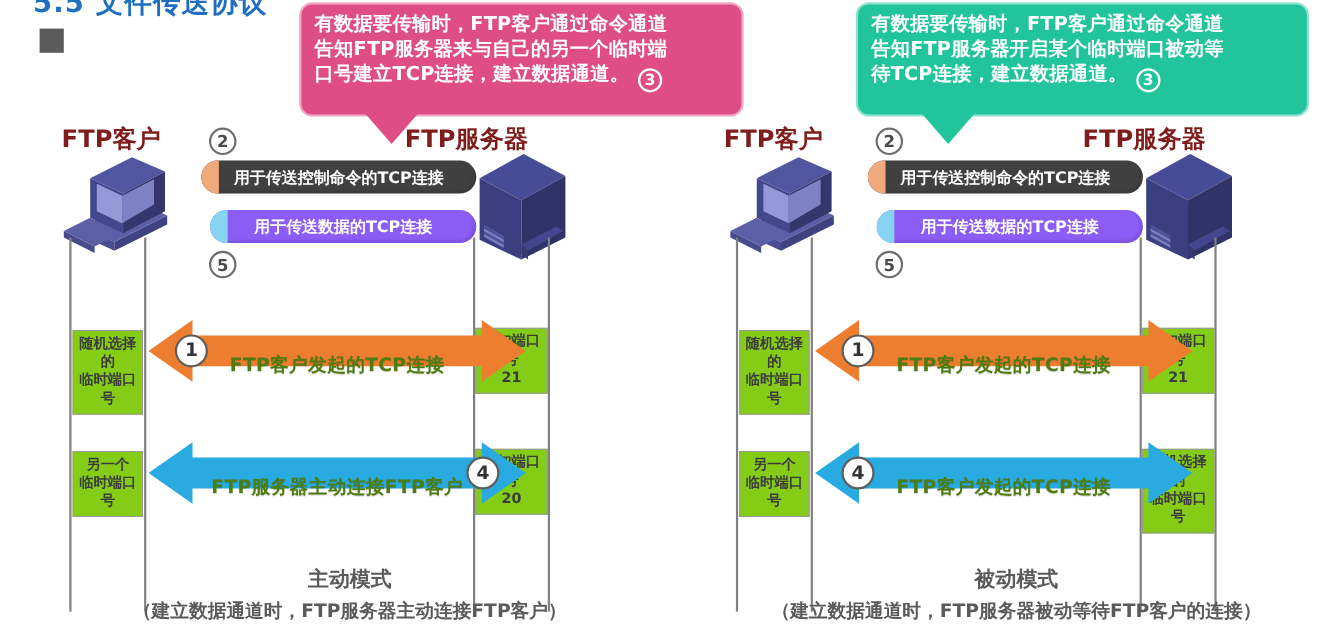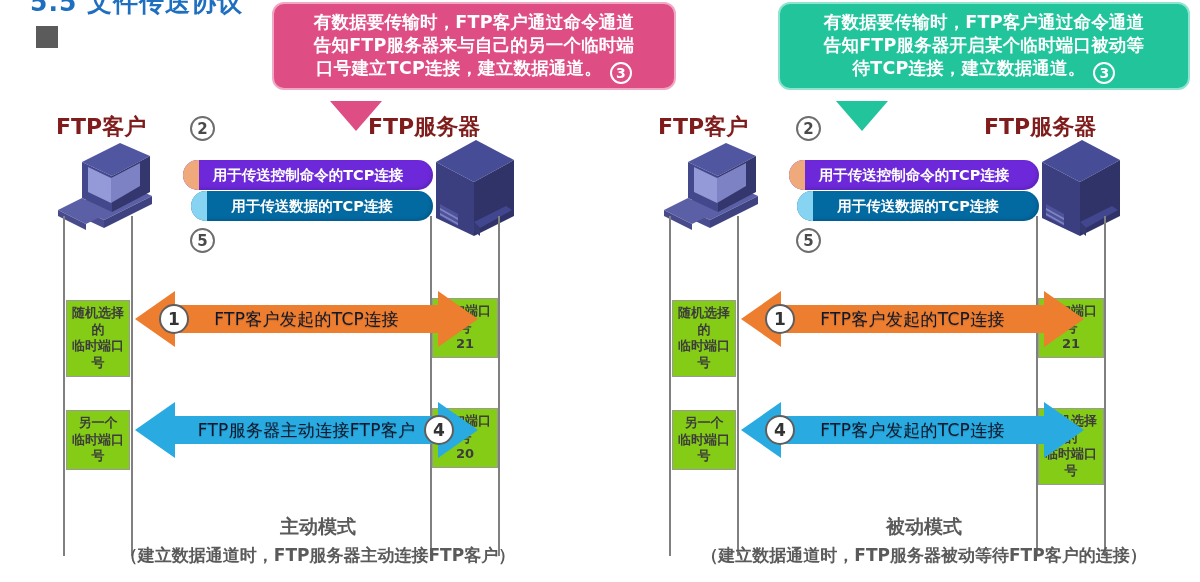--- a/index.html
+++ b/index.html
@@ -19,23 +19,23 @@
   }
   .bullet-row { position: absolute; left: 36px; top: 26px; display: flex; align-items: center; }
   .bullet-sq { width: 22px; height: 22px; background: #5B5B5B; }
   .bullet-txt {
     margin-left: 22px; font-size: 19px; font-weight: bold;
     color: #4A4A4A; white-space: nowrap;
   }
 
   
   .callout {
-    position: absolute; border-radius: 12px; padding: 7px 12px 4px 12px;
+    position: absolute; border-radius: 12px; padding: 7px 12px 20px 12px;
     color: #fff; font-size: 17.5px; font-weight: bold; line-height: 1.30;
-    white-space: pre-line; letter-spacing: .2px; text-align: center;
+    white-space: pre-line; letter-spacing: .2px;
   }
   .callout .stepnum {
     display: inline-flex; align-items: center; justify-content: center;
     width: 22px; height: 22px; border-radius: 50%;
     border: 2px solid #fff; font-size: 14px; font-weight: bold;
     vertical-align: -4px; margin-left: 8px;
   }
   .callout-pink  { background: #DE4E84; border: 2px solid #F0A9C4; left: 272px; top: 2px; width: 404px; }
   .callout-green { background: #21C49B; border: 2px solid #8FE4CE; left: 778px; top: 2px; width: 412px; }
   .tail { position: absolute; width: 0; height: 0; }
@@ -68,23 +68,23 @@
 
   
   .pill {
     position: absolute; height: 30px; border-radius: 15px;
     display: flex; align-items: center; justify-content: center;
     color: #fff; font-size: 14.5px; font-weight: bold; white-space: nowrap;
     box-shadow: inset -2px -2px 3px rgba(0,0,0,.12);
   }
   .pill .cap { position: absolute; left: 0; top: 0; width: 16px; height: 30px;
                border-radius: 15px 0 0 15px; }
-  .pill-orange { background: #6d28d9; left: 145px; top: 52px; width: 250px; }
+  .pill-orange { background: #404040; left: 145px; top: 38px; width: 250px; }
   .pill-orange .cap { background: #F0A97A; }
-  .pill-blue   { background: #0369a1; left: 153px; top: 83px; width: 242px; }
+  .pill-blue   { background: #8b5cf6; left: 153px; top: 83px; width: 242px; }
   .pill-blue .cap { background: #86D3F2; }
 
   
   .circ {
     position: absolute; width: 25px; height: 25px; border-radius: 50%;
     border: 2px solid #6E6E6E; background: #fff; color: #4A4A4A;
     font-size: 15px; font-weight: bold;
     display: flex; align-items: center; justify-content: center;
   }
   .circ-2 { left: 152px; top: 8px; }
@@ -94,23 +94,23 @@
   .portbox {
     position: absolute; border: 1.6px solid #9A9A9A; background: #84cc16;
     font-size: 13px; font-weight: bold; color: #3C3C3C; text-align: center;
     line-height: 1.28; padding: 4px 3px; white-space: pre-line;
   }
 
   
   .arrowrow { position: absolute; height: 68px; }
   .arrow { position: absolute; top: 0; left: 0; width: 100%; height: 100%; }
   .arrow-label {
-    position: absolute; left: 0; top: 0; width: 100%; height: 100%;
+    position: absolute; left: 0; top: 12px; width: 100%; height: 100%;
     display: flex; align-items: center; justify-content: center;
-    color: #0f172a; font-size: 17px; font-weight: normal; white-space: nowrap;
+    color: #4d7c0f; font-size: 17px; font-weight: bold; white-space: nowrap;
     text-shadow: 0 1px 1px rgba(0,0,0,.18); letter-spacing: .3px;
   }
   .arrow-num {
     position: absolute; width: 30px; height: 30px; border-radius: 50%;
     border: 2px solid #5E5E5E; background: #fff; color: #333;
     font-size: 17px; font-weight: bold;
     display: flex; align-items: center; justify-content: center; top: 19px;
   }
 
   

